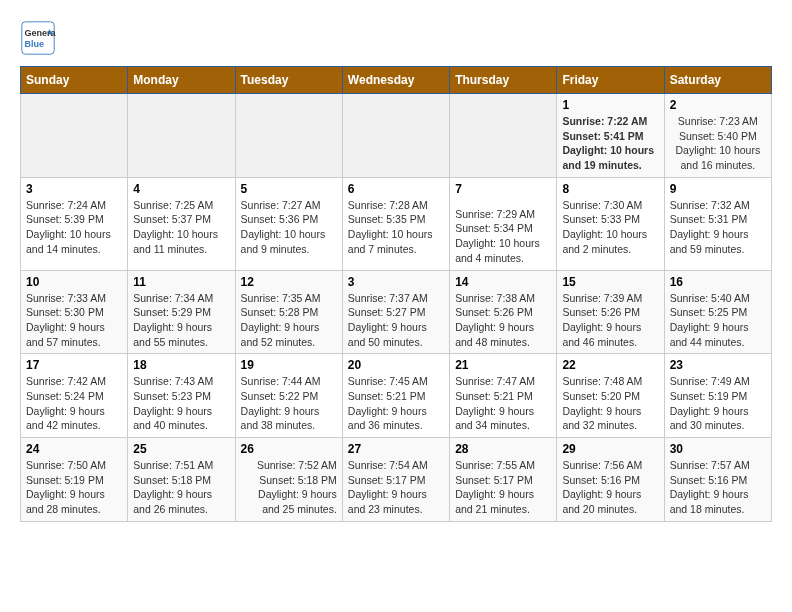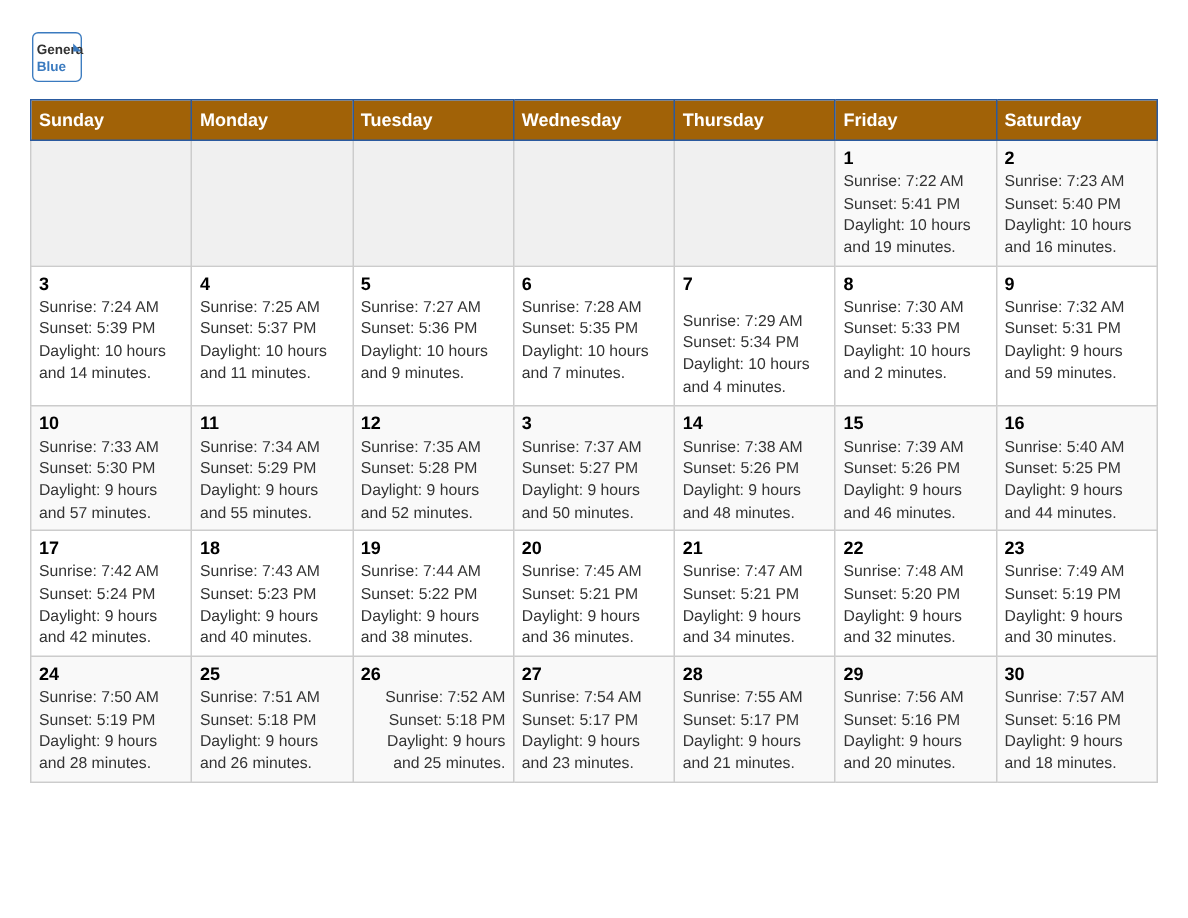--- a/index.html
+++ b/index.html
@@ -123,27 +123,27 @@
   </thead>
   <tbody id="calendar-body">
   <tr>
         <td class="empty"></td>
         <td class="empty"></td>
         <td class="empty"></td>
         <td class="empty"></td>
         <td class="empty"></td>
         <td>
           <span class="day-num">1</span>
-          <div class="day-info" style="white-space: pre-line;">Sunrise: 7:22 AM
+          <div class="day-info" style="white-space: pre-line; font-weight: bold;">Sunrise: 7:22 AM
 Sunset: 5:41 PM
 Daylight: 10 hours and 19 minutes.</div>
         </td>
         <td>
           <span class="day-num">2</span>
-          <div class="day-info" style="white-space: pre-line;">Sunrise: 7:23 AM
+          <div class="day-info" style="white-space: pre-line; text-align: center;">Sunrise: 7:23 AM
 Sunset: 5:40 PM
 Daylight: 10 hours and 16 minutes.</div>
         </td>
       </tr>
       <tr>
         <td>
           <span class="day-num">3</span>
           <div class="day-info" style="white-space: pre-line;">Sunrise: 7:24 AM
 Sunset: 5:39 PM
 Daylight: 10 hours and 14 minutes.</div>

